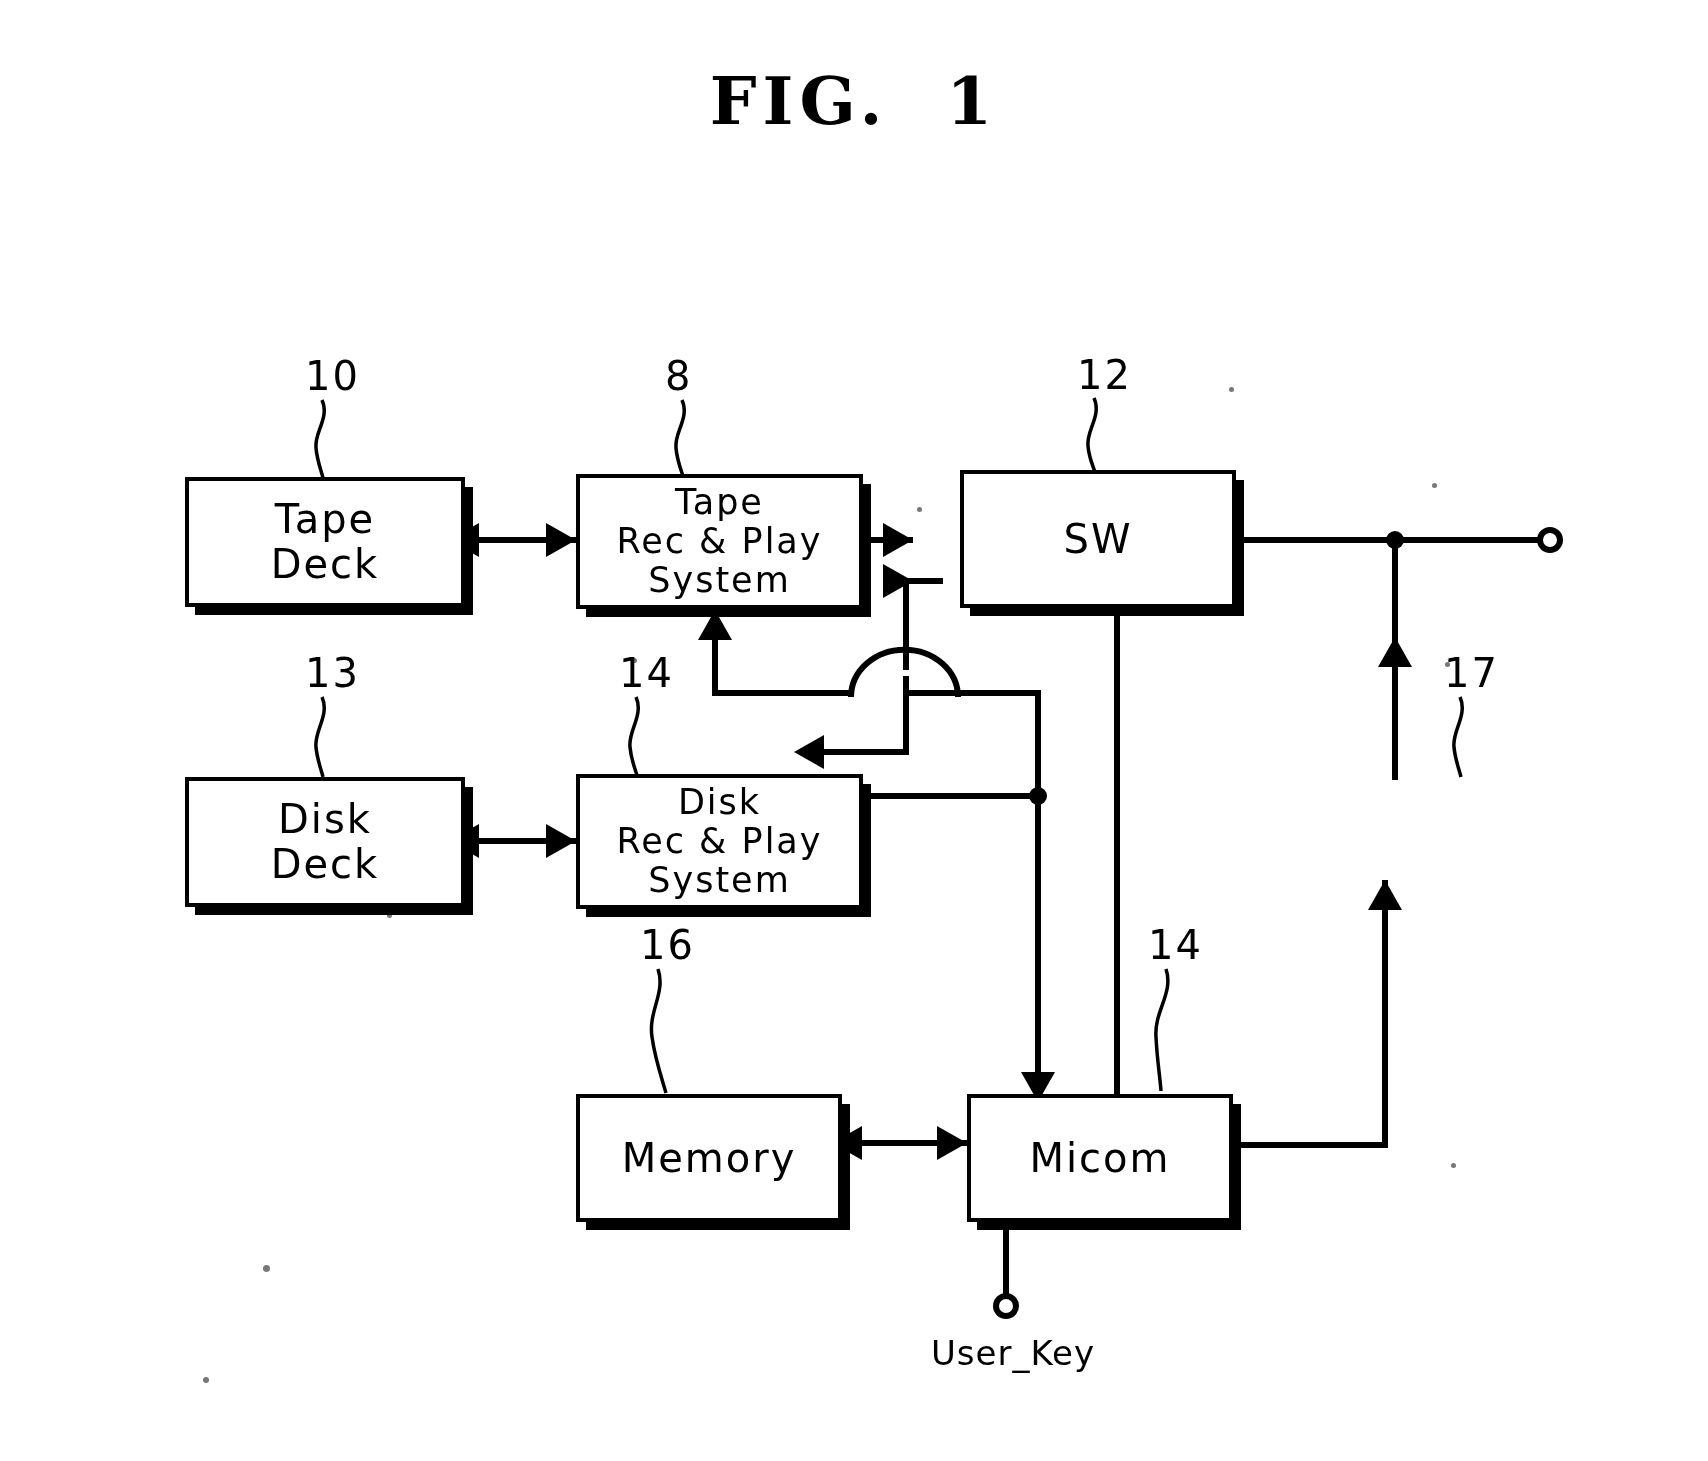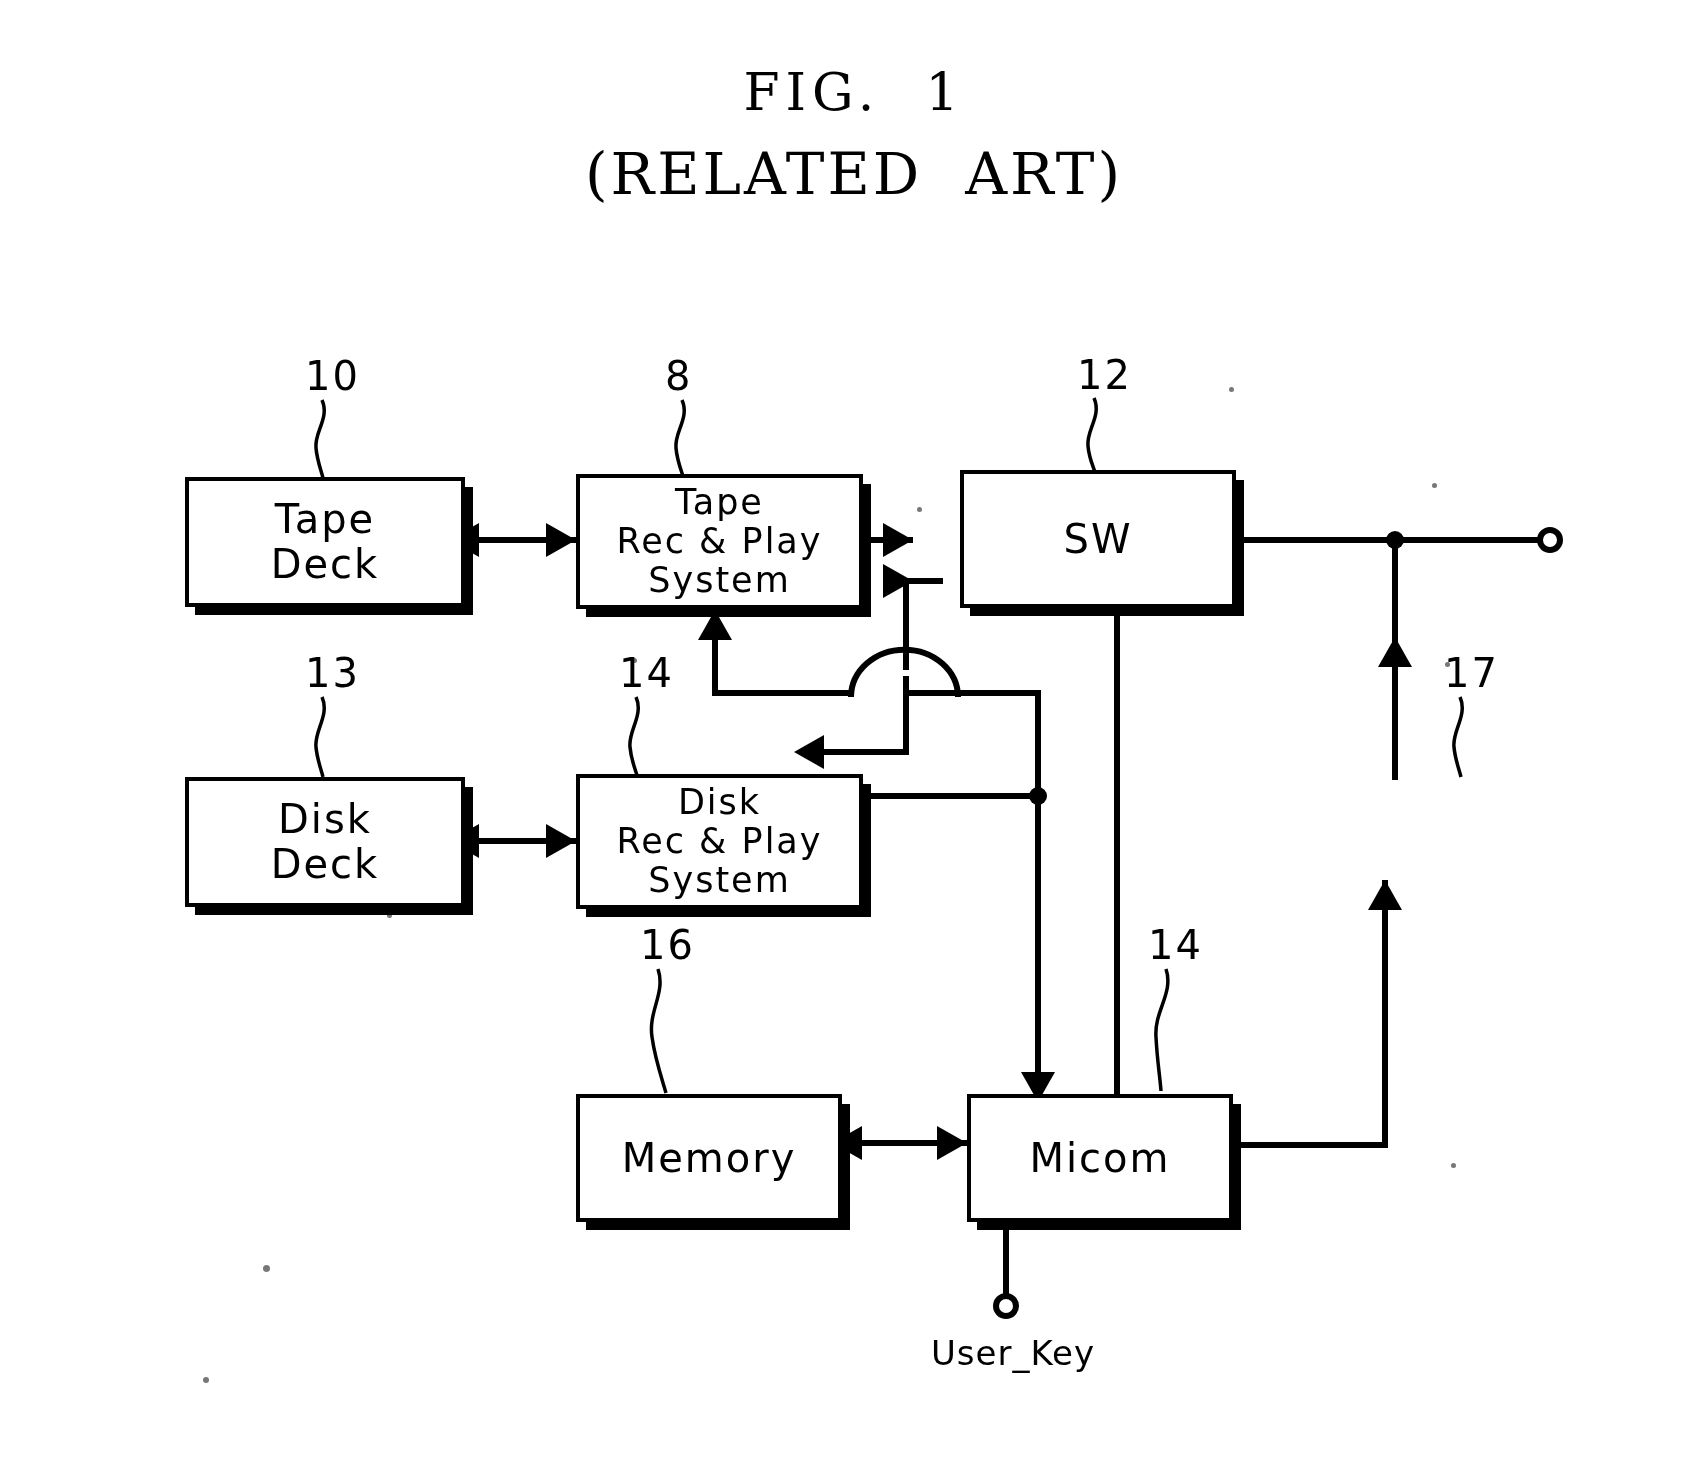--- a/index.html
+++ b/index.html
@@ -19,22 +19,23 @@
     position: absolute;
     left: 0;
     right: 0;
     text-align: center;
     font-family: "DejaVu Serif", serif;
     color: #000;
     white-space: pre;
   }
   #fig-title-main {
     top: 62px;
-    font-size: 52px;
+    font-size: 66px;
     letter-spacing: 6px;
+    font-weight: bold;
   }
   #fig-title-sub {
     top: 140px;
     font-size: 58px;
     letter-spacing: 3px;
   }
 
   
   .block {
     position: absolute;
@@ -149,21 +150,20 @@
     border-radius: 50%;
     z-index: 1;
   }
 </style>
 </head>
 <body>
 
 <div id="page">
 
   <div class="fig-title" id="fig-title-main">FIG.  1</div>
-  <div class="fig-title" id="fig-title-sub">(RELATED  ART)</div>
 
   <div class="speck" style="left:263px;top:1265px;width:7px;height:7px;"></div>
   <div class="speck" style="left:203px;top:1377px;width:6px;height:6px;"></div>
   <div class="speck" style="left:387px;top:913px;width:5px;height:5px;"></div>
   <div class="speck" style="left:632px;top:658px;width:5px;height:5px;"></div>
   <div class="speck" style="left:1445px;top:662px;width:5px;height:5px;"></div>
   <div class="speck" style="left:1432px;top:483px;width:5px;height:5px;"></div>
   <div class="speck" style="left:1229px;top:387px;width:5px;height:5px;"></div>
   <div class="speck" style="left:1451px;top:1163px;width:5px;height:5px;"></div>
   <div class="speck" style="left:917px;top:507px;width:5px;height:5px;"></div>

